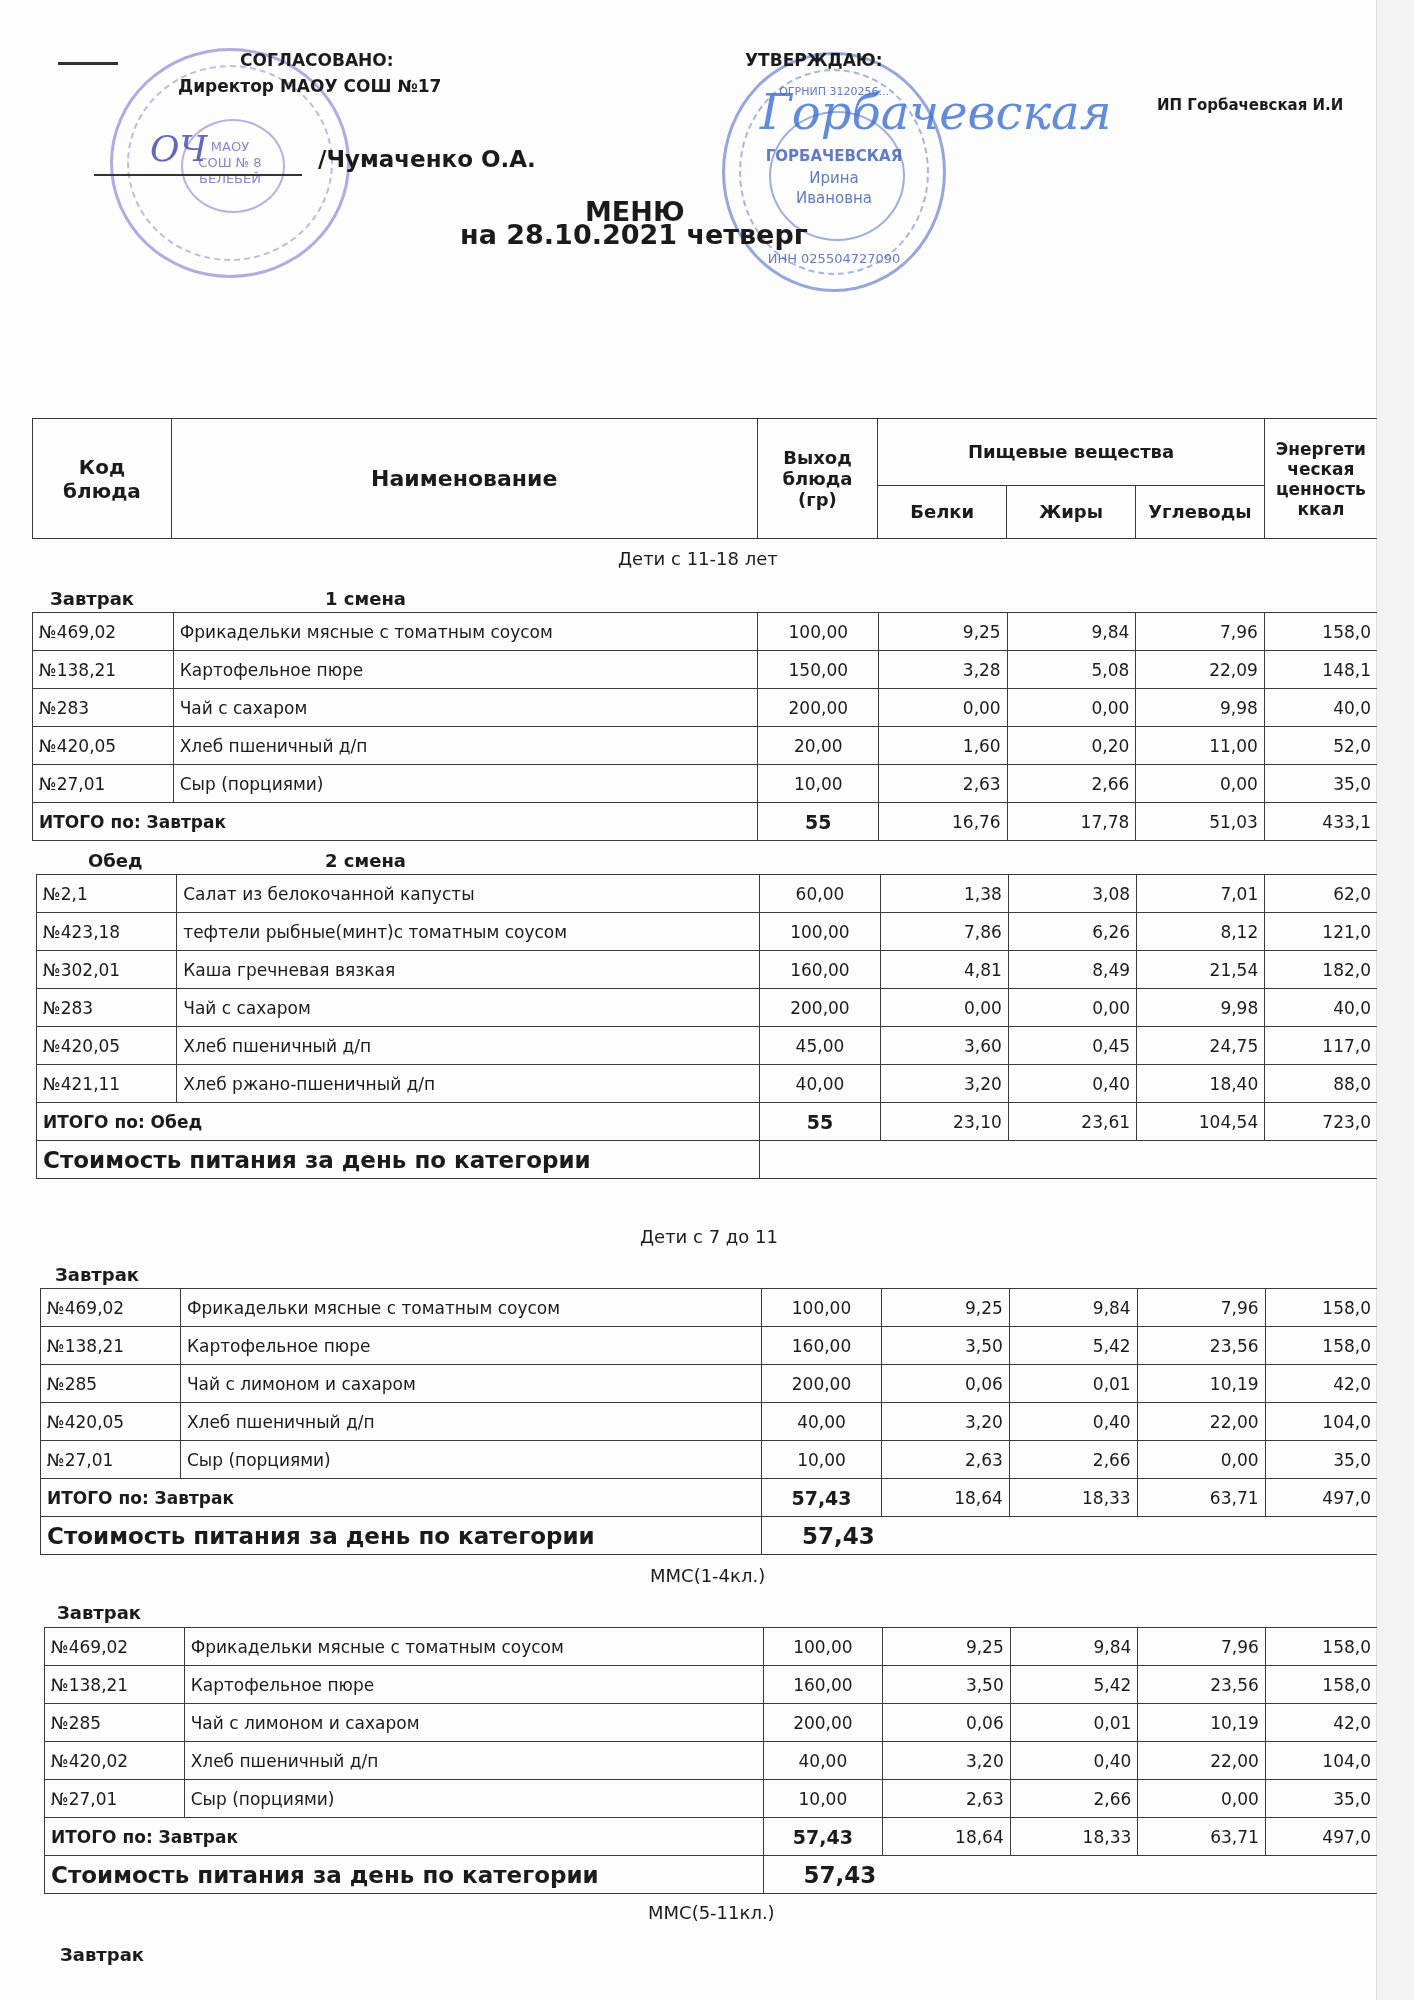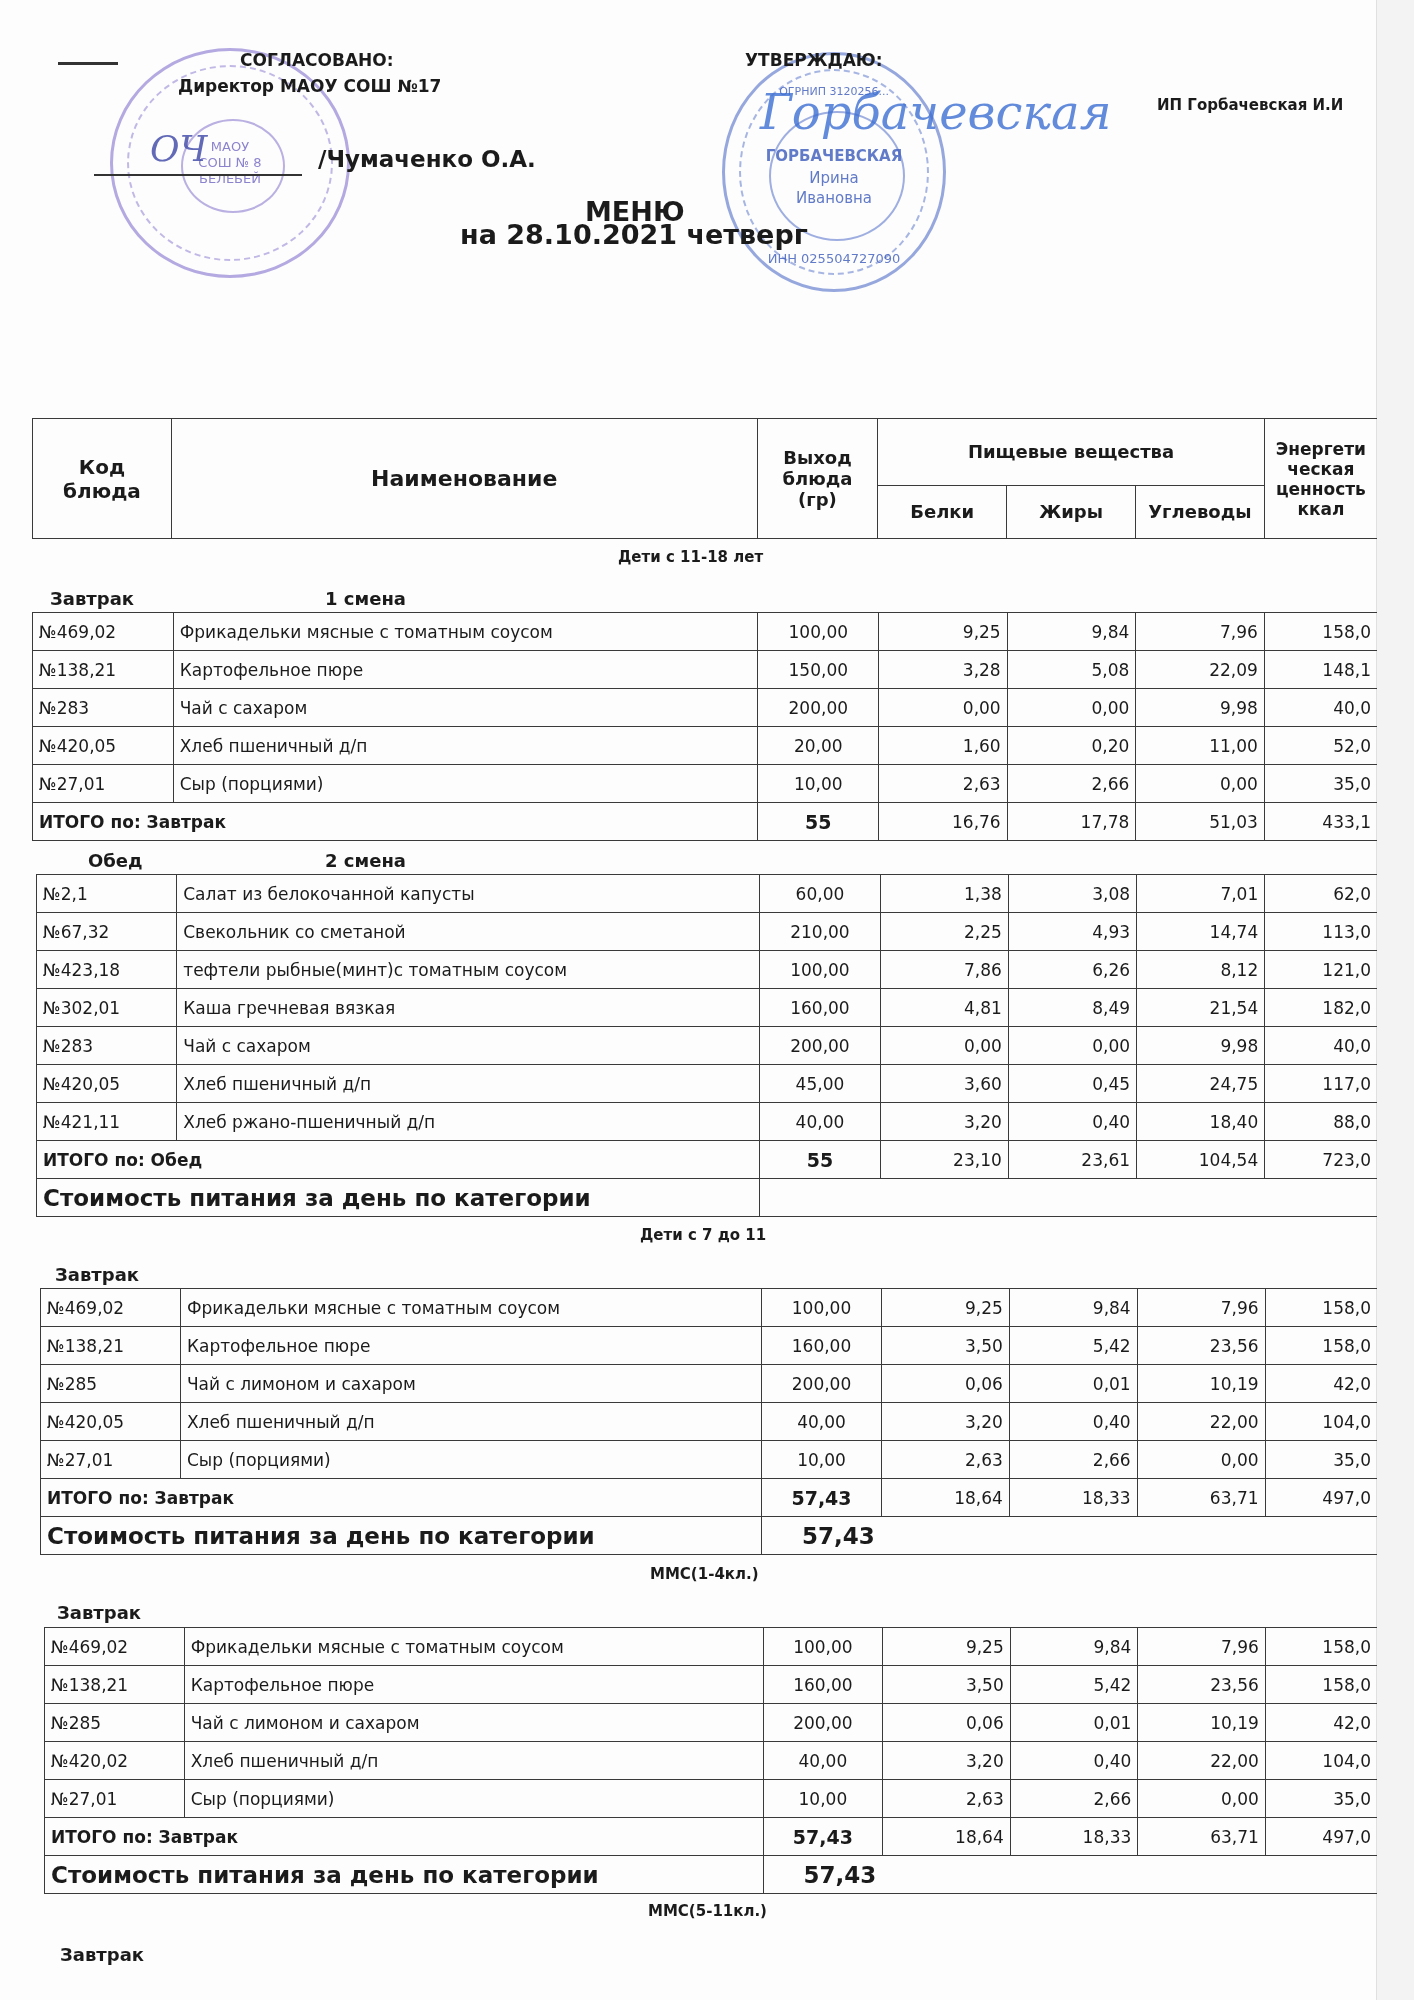--- a/index.html
+++ b/index.html
@@ -33,21 +33,21 @@
     td.n4 { width: 112px; }
     tr.total td { font-weight: normal; }
     tr.total td.lbl { font-weight: bold; }
     tr.total td.yield { font-weight: bold; font-size: 19px; }
     tr.cost td { height: 38px; }
     tr.cost td.lbl { font-weight: bold; font-size: 23px; }
     tr.cost td.val { font-weight: bold; font-size: 23px; padding-left: 40px; }
     td.noright { border-right: none; }
 
     .hdr th { font-weight: bold; font-size: 20px; text-align: center; }
-    .section-title { font-weight: bold; font-size: 15px; text-align: center; }
+    .section-title { font-weight: normal; font-size: 18px; text-align: center; }
     .meal-label { font-weight: bold; font-size: 18px; }
   </style>
 </head>
 <body>
 
 <div class="page">
   <div class="right-edge"></div>
 
   <div class="abs" style="left:58px;top:62px;width:60px;height:3px;background:#333;"></div>
   <div class="stamp" style="left:110px;top:48px;width:240px;height:230px;">
@@ -164,29 +164,20 @@
       <tr>
         <td class="code">№2,1</td>
         <td class="name">Салат из белокочанной капусты</td>
         <td class="yield">60,00</td>
         <td class="num n1">1,38</td>
         <td class="num n2">3,08</td>
         <td class="num n3">7,01</td>
         <td class="num n4 noright">62,0</td>
       </tr>
       <tr>
-        <td class="code">№67,32</td>
-        <td class="name">Свекольник  со  сметаной</td>
-        <td class="yield">210,00</td>
-        <td class="num n1">2,25</td>
-        <td class="num n2">4,93</td>
-        <td class="num n3">14,74</td>
-        <td class="num n4 noright">113,0</td>
-      </tr>
-      <tr>
         <td class="code">№423,18</td>
         <td class="name">тефтели  рыбные(минт)с томатным соусом</td>
         <td class="yield">100,00</td>
         <td class="num n1">7,86</td>
         <td class="num n2">6,26</td>
         <td class="num n3">8,12</td>
         <td class="num n4 noright">121,0</td>
       </tr>
       <tr>
         <td class="code">№302,01</td>

